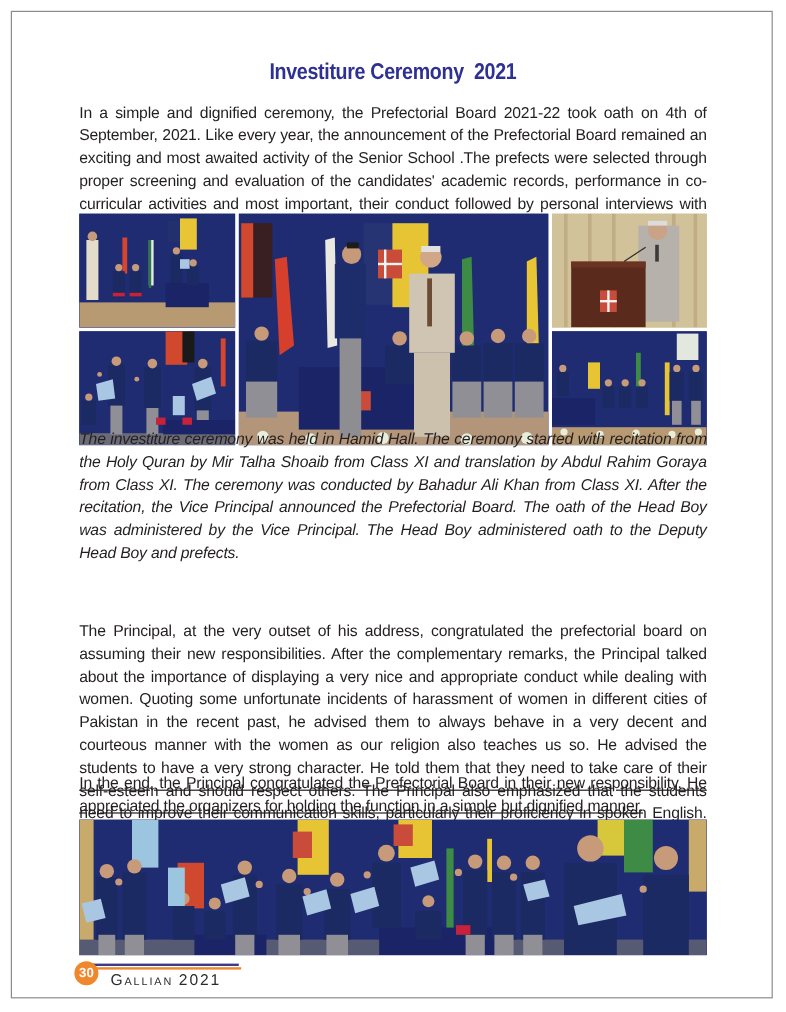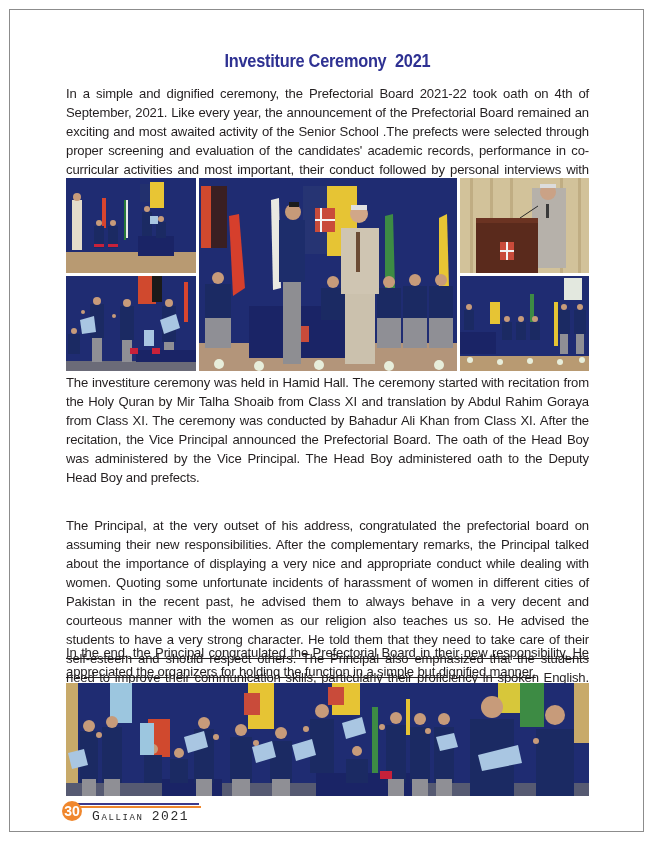--- a/index.html
+++ b/index.html
@@ -2,38 +2,38 @@
 <html><head>
 <meta charset="utf-8">
 <style>
   html, body { margin: 0; padding: 0; background: #ffffff; }
   body { width: 655px; height: 843px; position: relative; overflow: hidden; font-family: "Liberation Sans", sans-serif; }
   .frame { position: absolute; left: 9px; top: 9px; width: 635px; height: 823px; border: 1px solid #8c8c8c; box-sizing: border-box; }
   .title { position: absolute; left: 0; width: 655px; top: 50px; text-align: center; font-family: "Liberation Sans", sans-serif; font-weight: bold; font-size: 19px; color: #2e3192; letter-spacing: -0.3px; transform: scaleX(0.86); transform-origin: 327px 0; white-space: pre; }
   .para { position: absolute; left: 66px; width: 523px; font-size: 13.1px; line-height: 19px; color: #231f20; text-align: justify; margin: 0; letter-spacing: -0.15px; }
   .para.last { text-align-last: left; }
   #p1 { top: 84px; }
-  #p2 { top: 373px; }
+  #p2 { top: 356px; font-style: italic; }
   #p3 { top: 472px; margin-top: 44px; }
   #p4 { top: 643px; text-decoration: underline; }
 
   .photo { position: absolute; overflow: hidden; background: #1d2a6e; }
   .photo svg { width: 100%; height: 100%; display: block; }
 
   #photo-top-left { left: 66px; top: 178px; width: 130px; height: 95px; }
   #photo-mid-left { left: 66px; top: 276px; width: 130px; height: 95px; }
   #photo-center { left: 199px; top: 178px; width: 258px; height: 193px; }
   #photo-top-right { left: 460px; top: 178px; width: 129px; height: 95px; background: #c9b88a; }
   #photo-bottom-right { left: 460px; top: 276px; width: 129px; height: 95px; }
   #photo-panorama { left: 66px; top: 683px; width: 523px; height: 113px; }
 
-  .footer-badge { position: absolute; left: 62px; top: 801px; width: 20px; height: 20px; border-radius: 50%; background: #f0872d; color: #ffffff; font-weight: bold; font-size: 14px; line-height: 20px; text-align: center; }
+  .footer-badge { position: absolute; left: 62px; top: 801px; width: 20px; height: 20px; border-radius: 50%; background: #f0872d; color: #ffffff; font-weight: bold; font-size: 11px; line-height: 20px; text-align: center; }
   .footer-line-purple { position: absolute; left: 75px; top: 803px; width: 124px; height: 2px; background: #3d3a8c; }
   .footer-line-orange { position: absolute; left: 75px; top: 806px; width: 126px; height: 2px; background: #f0872d; }
-  .footer-text { position: absolute; left: 92px; top: 809px; font-family: Liberation Mono, monospace; font-size: 11px; color: #2b2b2b; letter-spacing: 1.6px; font-variant: small-caps; }
+  .footer-text { position: absolute; left: 92px; top: 809px; font-family: Liberation Sans, sans-serif; font-size: 11px; color: #2b2b2b; letter-spacing: 1.6px; font-variant: small-caps; }
   .footer-text .big { font-size: 13px; }
 </style>
 </head>
 <body>
 
 <div class="frame"></div>
 
 <h1 class="title" style="margin:0;">Investiture Ceremony  2021</h1>
 
 <p class="para" id="p1">In a simple and dignified ceremony, the Prefectorial Board 2021-22 took oath on 4th of September, 2021. Like every year, the announcement of the Prefectorial Board remained an exciting and most awaited activity of the Senior School .The prefects were selected through proper screening and evaluation of the candidates' academic records, performance in co-curricular activities and most important, their conduct followed by personal interviews with the Principal.</p>

